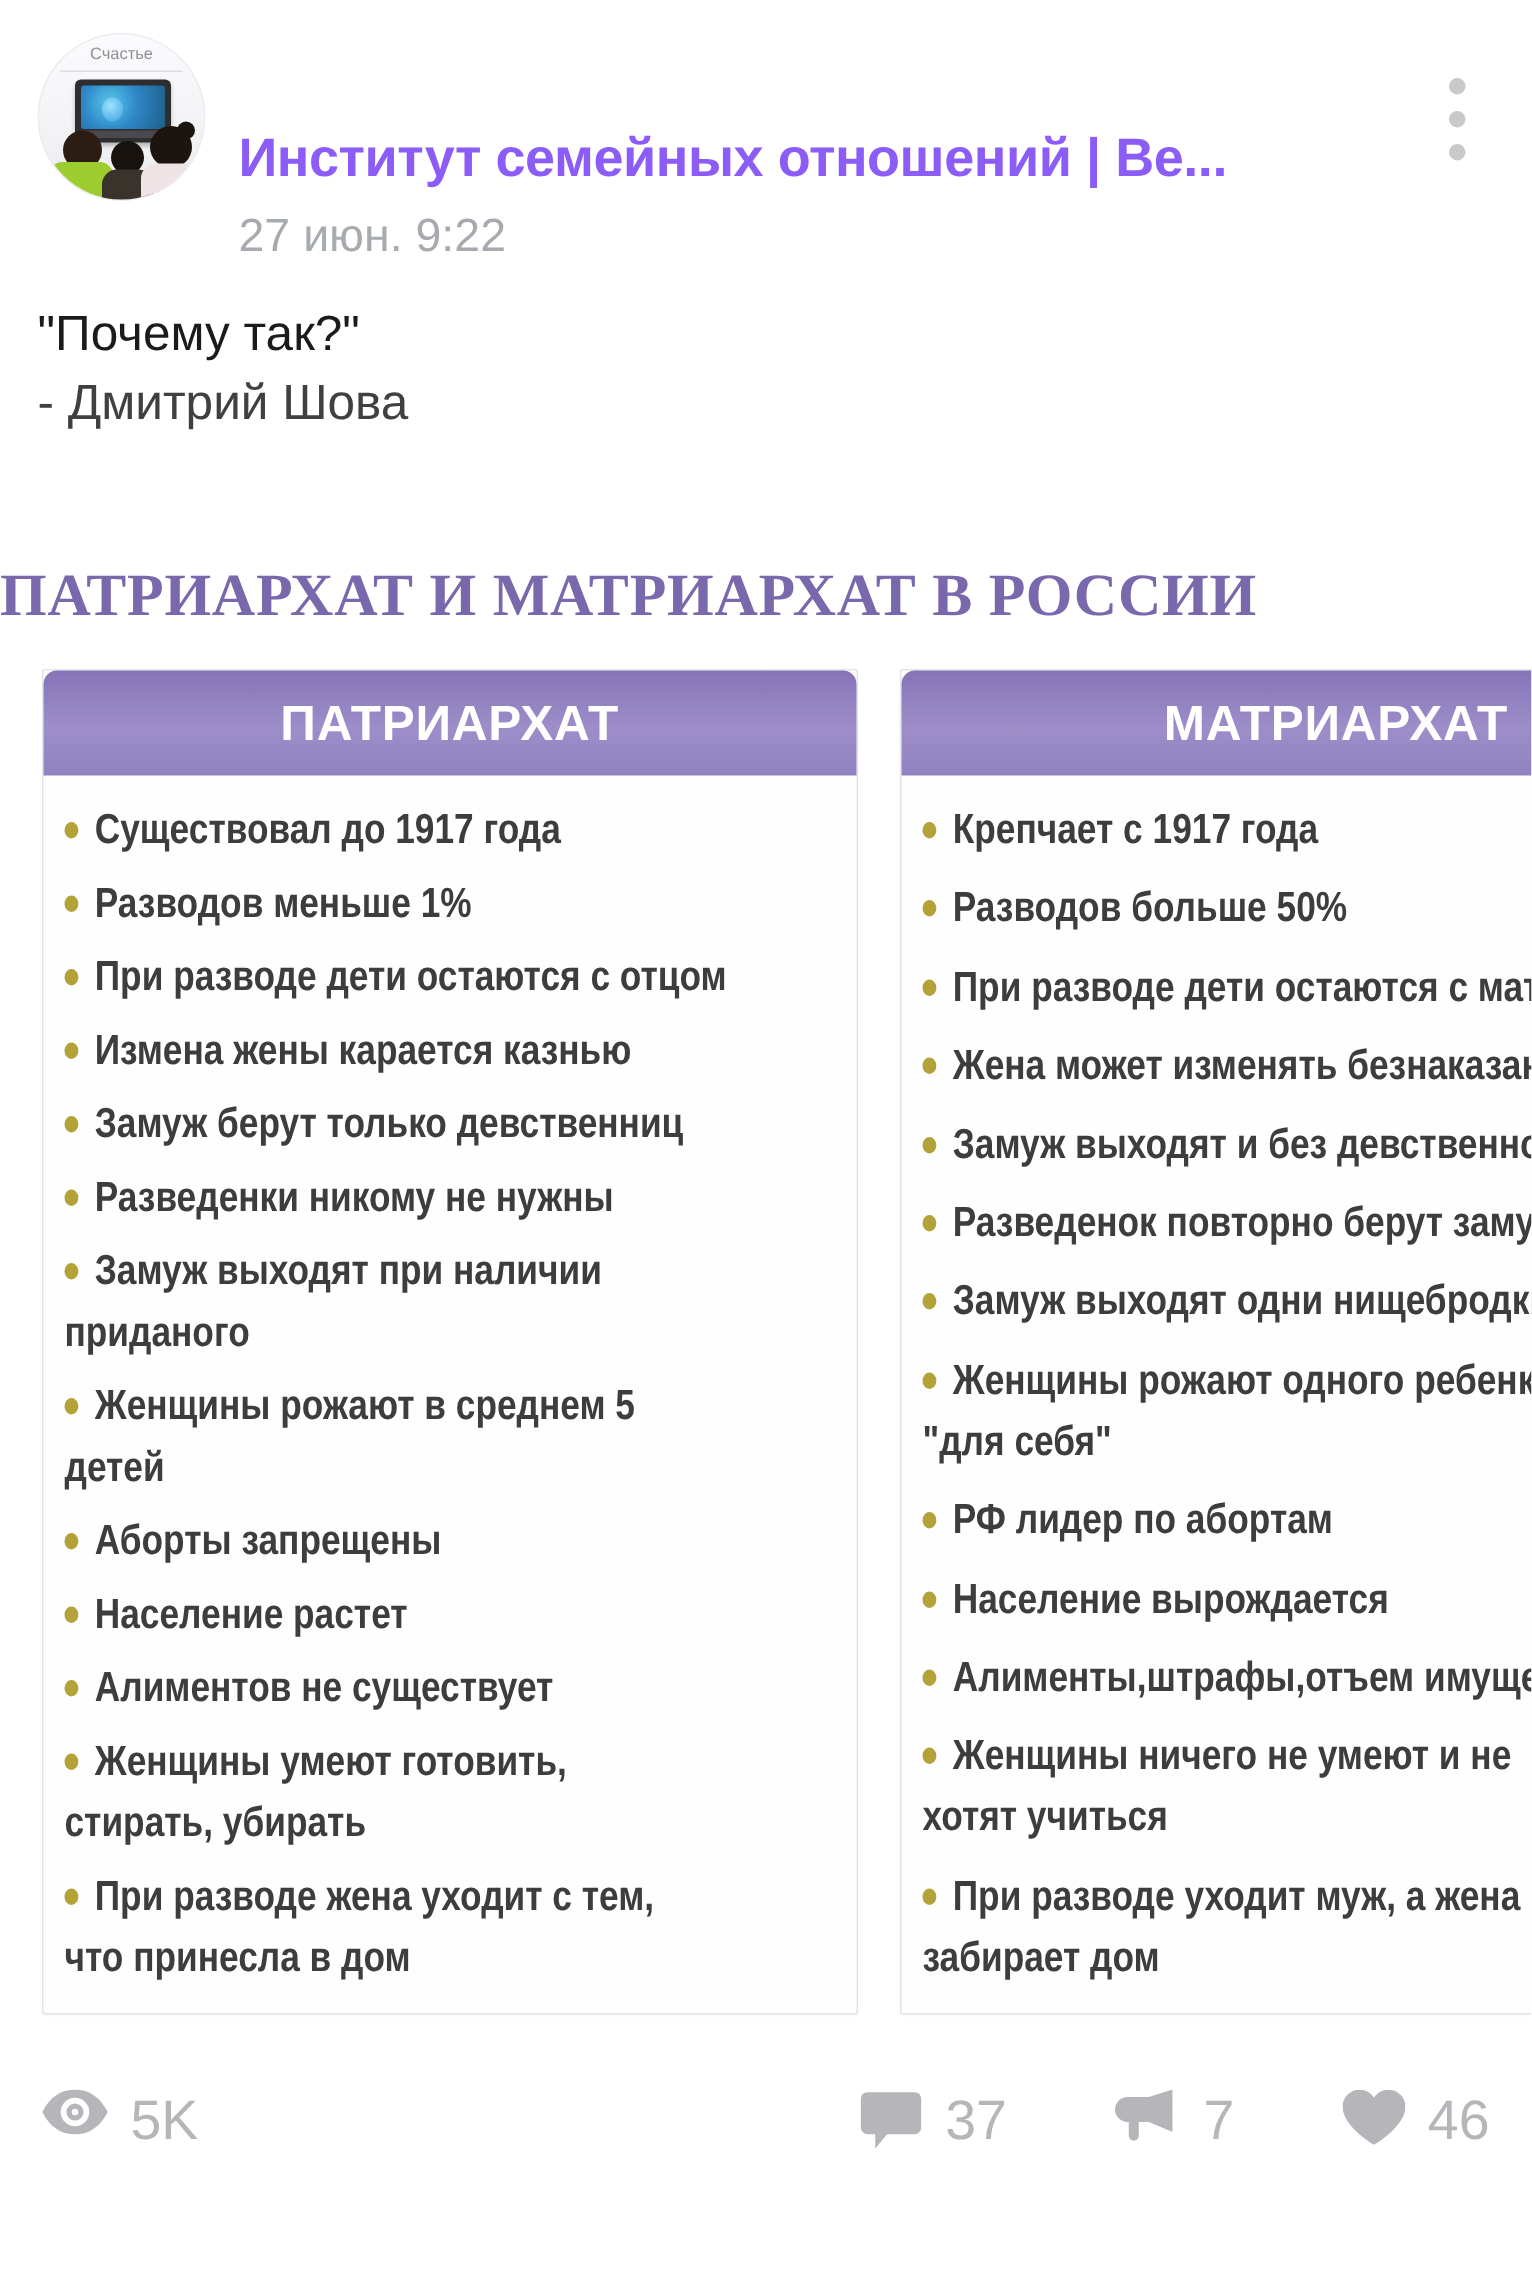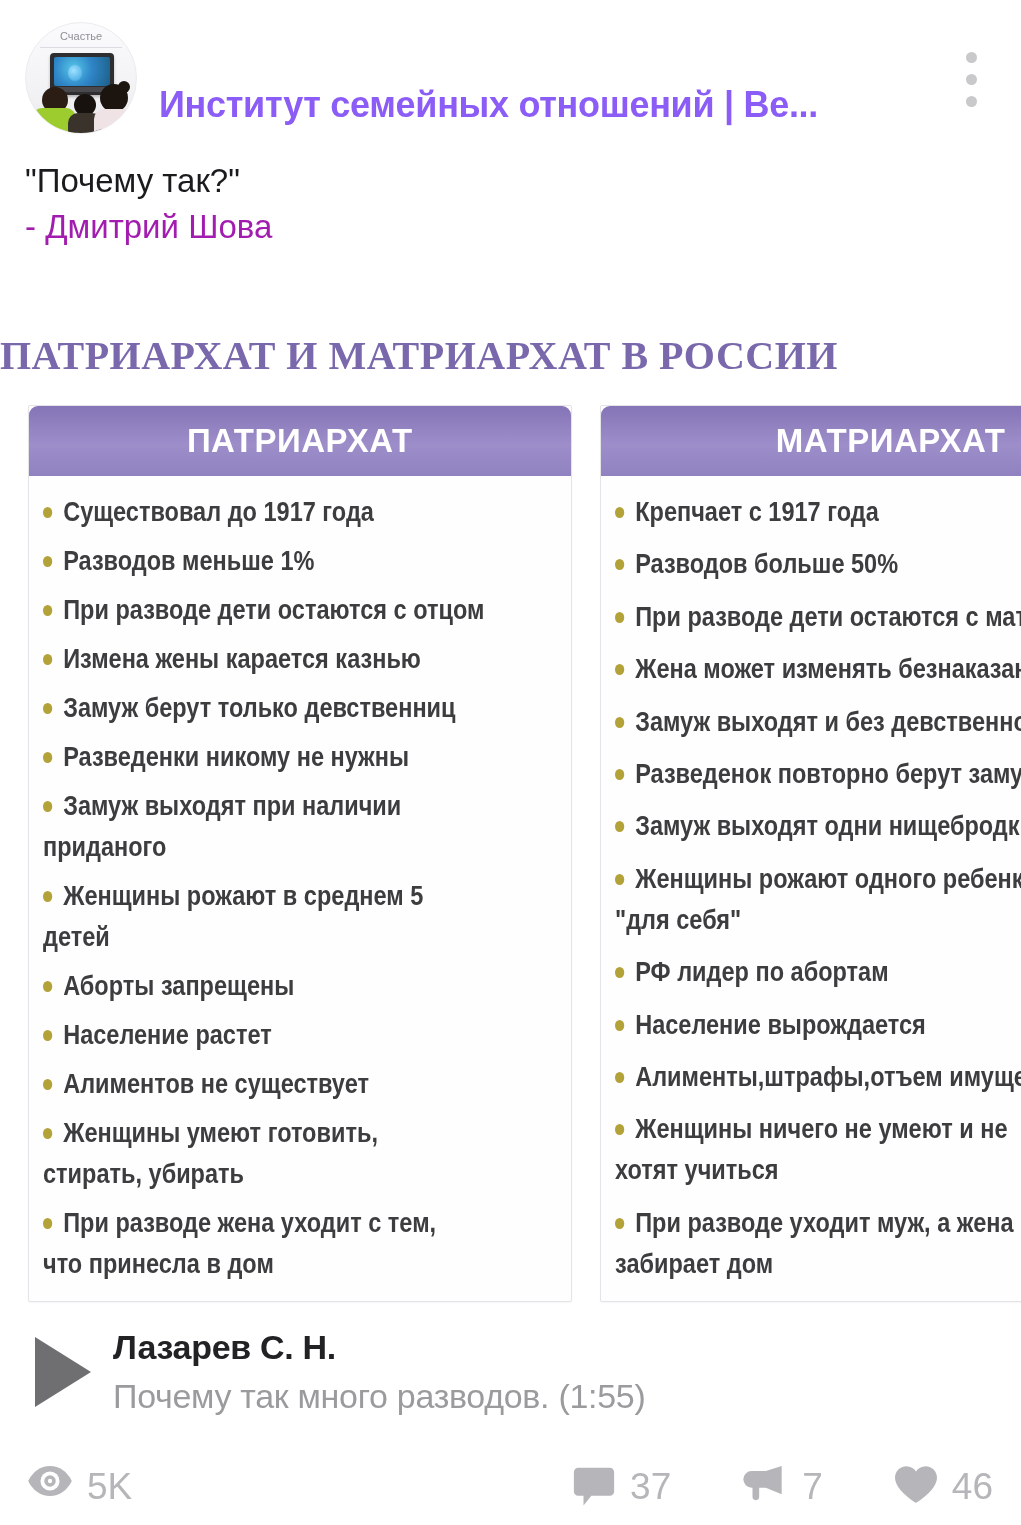--- a/index.html
+++ b/index.html
@@ -35,21 +35,21 @@
   .header-text { margin-left: 22px; padding-top: 14px; min-width: 0; }
   .author { font-size: 36px; font-weight: bold; color: #8b5cf6; letter-spacing: -0.3px;
             white-space: nowrap; margin-top: 48px; }
   .timestamp { margin-top: 13px; font-size: 31px; color: #a7abb0; }
   .menu-dots { margin-left: auto; padding: 30px 24px 0 10px; display: flex; flex-direction: column; gap: 11px; cursor: pointer; }
   .menu-dots i { width: 11px; height: 11px; border-radius: 50%; background: #c9c9cc; display: block; }
 
   
   .post-text { margin: 24px 0 0 25px; }
   .post-line1 { font-size: 33px; color: #1b1b1d; line-height: 46px; }
-  .post-mention { display: block; font-size: 33px; line-height: 46px; color: #a21caf; text-decoration: none; cursor: pointer; }
+  .post-mention { display: block; font-size: 33px; line-height: 46px; color: #404040; text-decoration: none; cursor: pointer; }
 
   
   .meme { margin-top: 82px; }
   .meme-title { font-family: "Liberation Serif", "DejaVu Serif", serif;
                 font-weight: bold; font-size: 40px; color: #7a68ac; letter-spacing: 0.5px; }
   .columns { display: flex; gap: 28px; padding: 0 28px; margin-top: 26px; align-items: stretch; }
   .card { flex: 1 1 0; display: flex; flex-direction: column; background: #fefefe;
           border: 1px solid #e3e3e8; border-radius: 2px; box-shadow: 0 1px 2px rgba(0,0,0,.04); }
   .card-header { height: 70px; border-radius: 9px 9px 0 0; display: flex; align-items: center; justify-content: center;
                  background: linear-gradient(180deg, #8574b6 0%, #9d8eca 55%, #9082c0 100%);
@@ -97,20 +97,21 @@
       <span class="head h1"></span>
       <span class="head h2"></span>
       <span class="head h3"></span>
       <span class="bun"></span>
       <span class="body-shape b1"></span>
       <span class="body-shape b2"></span>
       <span class="body-shape b3"></span>
     </div>
     <div class="header-text">
       <div class="author">Институт семейных отношений | Ве...</div>
+      <div class="timestamp">27 июн. 9:22</div>
     </div>
     <div class="menu-dots">
       <i></i>
       <i></i>
       <i></i>
     </div>
   </header>
 
   <div class="post-text">
     <div class="post-line1">"Почему так?"</div>
@@ -162,27 +163,20 @@
           <div class="item"><span class="bullet"></span><span>Женщины ничего не умеют и не
 хотят учиться</span></div>
           <div class="item"><span class="bullet"></span><span>При разводе уходит муж, а жена
 забирает дом</span></div>
         </div>
       </div>
 
     </div>
   </figure>
 
-  <div class="audio-row">
-    <div class="play-icon"></div>
-    <div class="audio-text">
-      <div class="audio-title">Лазарев С. Н.</div>
-      <div class="audio-subtitle">Почему так много разводов. (1:55)</div>
-    </div>
-  </div>
 
   <footer class="stats">
     <div class="stat">
       <svg width="44" height="30" viewBox="0 0 32 22">
         <path d="M16 0 C9 0 3.5 4 0 11 C3.5 18 9 22 16 22 C23 22 28.5 18 32 11 C28.5 4 23 0 16 0 Z" fill="#b6b6ba"></path>
         <circle cx="16" cy="11" r="7" fill="#ffffff"></circle>
         <circle cx="16" cy="11" r="4.2" fill="#b6b6ba"></circle>
         <circle cx="16" cy="11" r="1.6" fill="#ffffff"></circle>
       </svg>
       <span class="num">5K</span>

